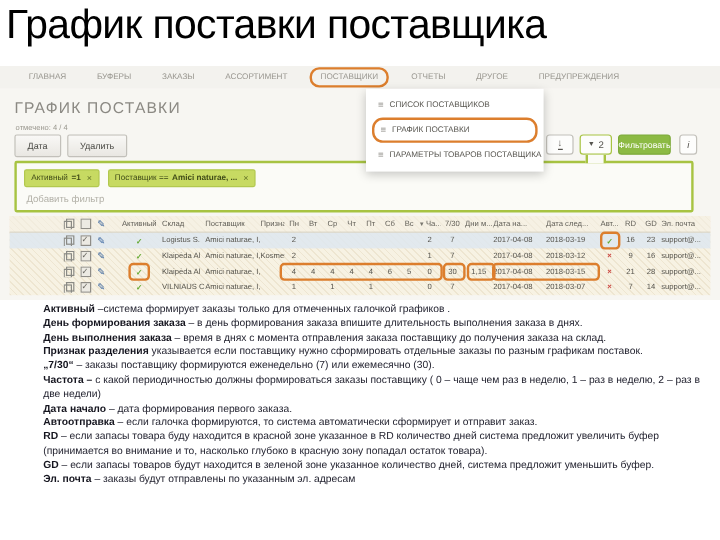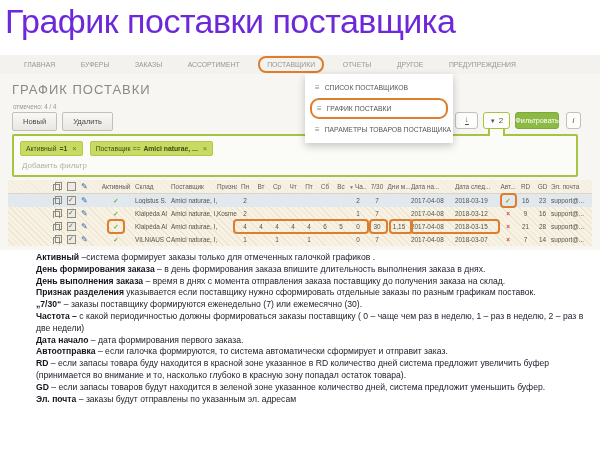--- a/index.html
+++ b/index.html
@@ -1,21 +1,21 @@
 <!DOCTYPE html>
 <html><head>
 <meta charset="utf-8">
 <style>
   html,body{margin:0;padding:0;}
   .screen{position:relative;width:600px;height:450px;background:#ffffff;overflow:hidden;
           font-family:"Liberation Sans",sans-serif;}
 
   
   .page-title{position:absolute;left:5px;top:2px;font-size:34px;letter-spacing:-0.5px;
-              color:#6d28d9;font-weight:400;white-space:nowrap;}
+              color:#000000;font-weight:400;white-space:nowrap;}
   .logo{position:absolute;right:6px;top:10px;text-align:center;line-height:1;}
   .logo-main{font-size:13.5px;font-weight:bold;color:#141414;letter-spacing:0.4px;}
   .logo-gear{color:#e8751a;font-size:12px;}
   .logo-sub{font-size:6.2px;font-weight:bold;letter-spacing:1.1px;color:#141414;margin-top:1px;}
 
   
   .nav{position:absolute;left:0;right:0;top:55px;height:19px;background:#f3f2ee;
        display:flex;align-items:center;justify-content:space-between;padding:0 84px 0 24px;}
   .nav-item{font-size:6.8px;color:#98968f;white-space:nowrap;}
   .nav-item.active{border:2px solid #dc7e2d;border-radius:8px;padding:3px 7px;margin:-3px -7px;}
@@ -111,21 +111,21 @@
       <div class="nav-item active">ПОСТАВЩИКИ</div>
       <div class="nav-item">ОТЧЕТЫ</div>
       <div class="nav-item">ДРУГОЕ</div>
       <div class="nav-item">ПРЕДУПРЕЖДЕНИЯ</div>
     </div>
 
   <div class="content">
     <div class="section-heading">ГРАФИК ПОСТАВКИ</div>
     <div class="selected-info">отмечено: 4 / 4</div>
     <div class="btn-row">
-        <div class="btn">Новый</div>
+        <div class="btn">Дата</div>
         <div class="btn">Удалить</div>
       </div>
 
     <div class="tool tool-export">
         <span class="dl">↓</span>
       </div>
     <div class="tool tool-filter">
       <span class="funnel">▼</span>
       <span>2</span>
     </div>

